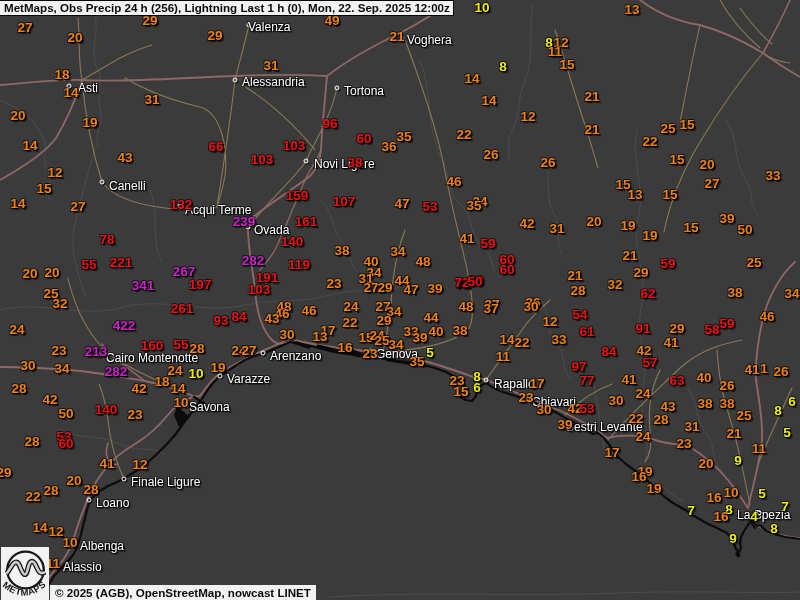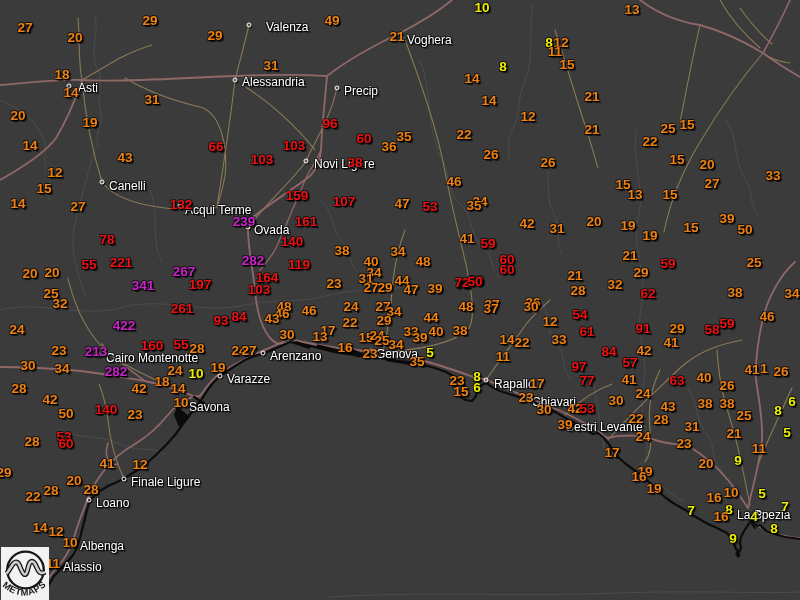--- a/index.html
+++ b/index.html
@@ -77,25 +77,25 @@
 <path d="M194,397 L204,403" stroke="#0b0b0b" stroke-width="2.6" fill="none"></path>
 <path d="M177,406 L190,417 L179,427 L174,415 Z" fill="#0b0b0b" stroke="none"></path>
 <path d="M737,551 L741,555 L738,558 L735,554 Z" fill="#0b0b0b" stroke="none"></path>
 <path d="M752,524 L755,528" stroke="#0b0b0b" stroke-width="2" fill="none"></path>
 </g>
 </svg>
 <div class="towns">
 <i class="rg" style="left:69px;top:86px"></i>
 <span class="t" style="left:78px;top:88px">Asti</span>
 <i class="rg" style="left:249px;top:25px"></i>
-<span class="t" style="left:266px;top:27px">Valenza</span>
+<span class="t" style="left:248px;top:27px">Valenza</span>
 <i class="rg" style="left:235px;top:80px"></i>
 <span class="t" style="left:242px;top:82px">Alessandria</span>
 <i class="rg" style="left:337px;top:88px"></i>
-<span class="t" style="left:344px;top:91px">Precip</span>
+<span class="t" style="left:344px;top:91px">Tortona</span>
 <i class="rg" style="left:402px;top:38px"></i>
 <span class="t" style="left:407px;top:40px">Voghera</span>
 <i class="rg" style="left:102px;top:182px"></i>
 <span class="t" style="left:109px;top:186px">Canelli</span>
 <i class="rg" style="left:180px;top:206px"></i>
 <span class="t" style="left:185px;top:210px">Acqui Terme</span>
 <i class="rg" style="left:306px;top:161px"></i>
 <span class="t" style="left:314px;top:164px">Novi Ligure</span>
 <i class="rg" style="left:248px;top:227px"></i>
 <span class="t" style="left:254px;top:230px">Ovada</span>
@@ -179,21 +179,21 @@
 <b class="n r" style="left:344px;top:202px">107</b>
 <b class="n m" style="left:244px;top:222px">239</b>
 <b class="n r" style="left:306px;top:222px">161</b>
 <b class="n r" style="left:292px;top:242px">140</b>
 <b class="n o" style="left:342px;top:251px">38</b>
 <b class="n m" style="left:253px;top:261px">282</b>
 <b class="n o" style="left:371px;top:262px">40</b>
 <b class="n r" style="left:299px;top:265px">119</b>
 <b class="n o" style="left:374px;top:273px">34</b>
 <b class="n o" style="left:366px;top:279px">31</b>
-<b class="n r" style="left:267px;top:278px">164</b>
+<b class="n r" style="left:267px;top:278px">191</b>
 <b class="n o" style="left:334px;top:284px">23</b>
 <b class="n o" style="left:371px;top:288px">27</b>
 <b class="n o" style="left:385px;top:288px">29</b>
 <b class="n r" style="left:259px;top:290px">103</b>
 <b class="n r" style="left:200px;top:285px">197</b>
 <b class="n o" style="left:491px;top:155px">26</b>
 <b class="n o" style="left:548px;top:163px">26</b>
 <b class="n o" style="left:454px;top:182px">46</b>
 <b class="n o" style="left:480px;top:202px">34</b>
 <b class="n o" style="left:474px;top:206px">35</b>
@@ -318,21 +318,21 @@
 <b class="n r" style="left:462px;top:283px">72</b>
 <b class="n r" style="left:475px;top:282px">50</b>
 <b class="n r" style="left:643px;top:329px">91</b>
 <b class="n o" style="left:677px;top:329px">29</b>
 <b class="n r" style="left:727px;top:324px">59</b>
 <b class="n r" style="left:712px;top:330px">58</b>
 <b class="n o" style="left:767px;top:317px">46</b>
 <b class="n o" style="left:671px;top:343px">41</b>
 <b class="n r" style="left:609px;top:352px">84</b>
 <b class="n o" style="left:644px;top:351px">42</b>
-<b class="n r" style="left:630px;top:363px">57</b>
+<b class="n r" style="left:650px;top:363px">57</b>
 <b class="n o" style="left:752px;top:370px">41</b>
 <b class="n o" style="left:764px;top:369px">1</b>
 <b class="n o" style="left:781px;top:372px">26</b>
 <b class="n o" style="left:629px;top:380px">41</b>
 <b class="n r" style="left:677px;top:381px">63</b>
 <b class="n o" style="left:704px;top:378px">40</b>
 <b class="n o" style="left:727px;top:386px">26</b>
 <b class="n o" style="left:643px;top:394px">24</b>
 <b class="n o" style="left:616px;top:401px">30</b>
 <b class="n o" style="left:668px;top:407px">43</b>
@@ -370,20 +370,22 @@
 <b class="n o" style="left:721px;top:517px">16</b>
 <b class="n y" style="left:754px;top:517px">4</b>
 <b class="n y" style="left:733px;top:539px">9</b>
 <b class="n y" style="left:774px;top:529px">8</b>
 <b class="n y" style="left:762px;top:494px">5</b>
 <b class="n y" style="left:785px;top:507px">7</b>
 <b class="n y" style="left:738px;top:461px">9</b>
 <b class="n o" style="left:706px;top:464px">20</b>
 <b class="n o" style="left:759px;top:449px">11</b>
 </div>
+<div class="bar" style="left:0;top:0;width:449px;height:14px;border:1px solid #000;border-left:none;line-height:14px;padding-left:4px">MetMaps, Obs Precip 24 h (256), Lightning Last 1 h (0), Mon, 22. Sep. 2025 12:00z</div>
+<div class="bar" style="left:50px;top:585px;height:15px;line-height:15px;padding:0 5px">© 2025 (AGB), OpenStreetMap, nowcast LINET</div>
 <div style="position:absolute;left:1px;top:547px;width:48px;height:53px;background:#f2f2f2">
       <svg width="48" height="53" viewBox="0 0 48 53" style="position:absolute;left:0;top:0">
 <circle cx="24.5" cy="23" r="18.3" fill="none" stroke="#161616" stroke-width="2.3"></circle>
 <path id="wv" d="M5.5,26.5 C8,24.5 10,18.5 13,16 C15.5,14 17,15.5 18.5,18.5 C20,22.5 22,27.5 24,27.5 C26,27.5 26.5,22 28,17.5 C29.3,14 31.5,13.5 33.5,16 C35.5,18.8 36.5,24 39,25.5 C41,26.5 42.5,26 44,25" fill="none" stroke="#161616" stroke-width="5.2"></path>
 <path d="M5.5,26.5 C8,24.5 10,18.5 13,16 C15.5,14 17,15.5 18.5,18.5 C20,22.5 22,27.5 24,27.5 C26,27.5 26.5,22 28,17.5 C29.3,14 31.5,13.5 33.5,16 C35.5,18.8 36.5,24 39,25.5 C41,26.5 42.5,26 44,25" fill="none" stroke="#cfcfcf" stroke-width="2.6"></path>
 <defs>
           <path id="arcp" d="M1,39 Q24,59 47,37"></path>
         </defs>
 <text font-family="Liberation Sans, sans-serif" font-size="9.3" font-weight="bold" fill="#161616" letter-spacing="0.5"><textPath href="#arcp">METMAPS</textPath></text>
 </svg>

